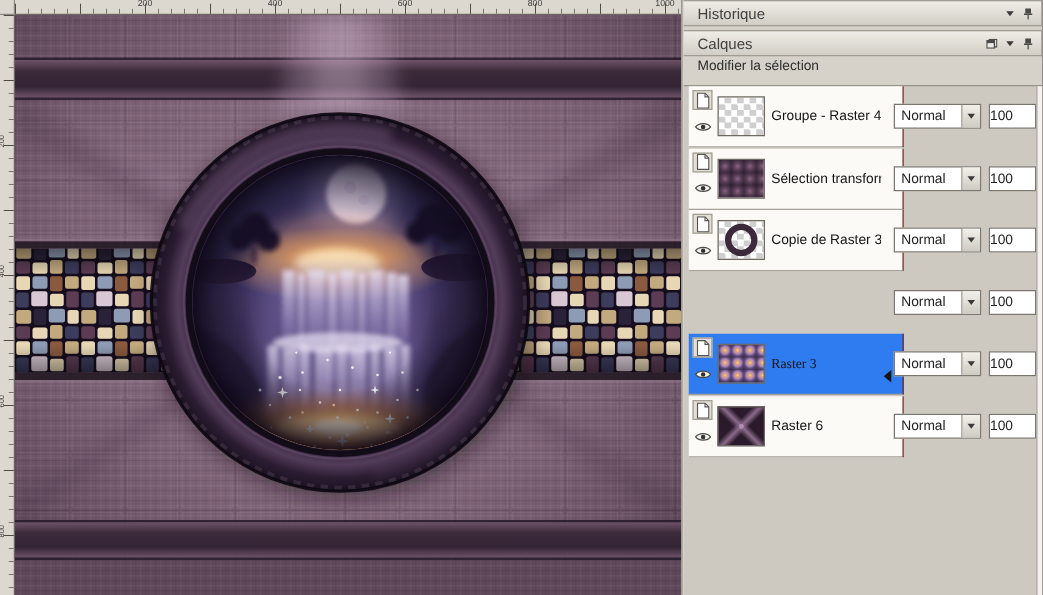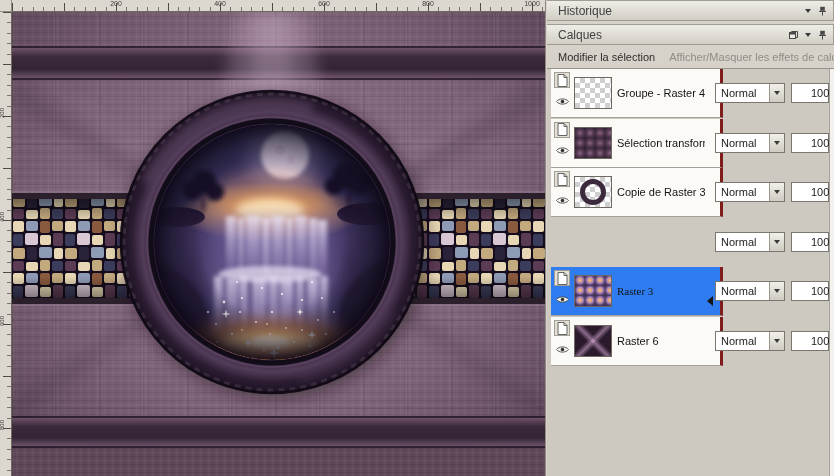--- a/index.html
+++ b/index.html
@@ -30,29 +30,29 @@
   
   .panel{position:absolute;left:545px;top:0;width:289px;height:476px;background:#d6d2c9;border-left:1px solid #8f8b83;}
   .bar{position:absolute;left:1px;right:0;height:21px;background:linear-gradient(#efede7,#d2cec5);
     border:1px solid #a09c93;border-left:none;display:flex;align-items:center;padding:0 6px 0 11px;}
   .bar .title{font-size:12px;color:#424242;}
   .bar .spacer{flex:1;}
   .history-bar{top:0;}
   .layers-bar{top:24px;}
   .bar-icons{display:flex;gap:7px;align-items:center;}
   .caret{width:0;height:0;border-left:3.5px solid transparent;border-right:3.5px solid transparent;border-top:4px solid #3a3a3a;display:inline-block;}
-  .tabsrow{position:absolute;top:47px;left:1px;right:0;height:19px;display:flex;align-items:center;gap:14px;
-    padding-left:11px;overflow:hidden;white-space:nowrap;}
+  .tabsrow{position:absolute;top:47px;left:1px;right:0;height:19px;display:flex;gap:14px;
+    padding-left:11px;overflow:hidden;white-space:nowrap;flex-direction:column;}
   .tab-primary{font-size:11px;color:#2d2d2d;}
   .tab-secondary{font-size:11px;color:#8f8d86;flex:none;}
 
   .layers-area{position:absolute;top:68px;left:1px;right:0;bottom:0;background:#cdc9c0;border-top:1px solid #97938a;}
   .layer-row{position:absolute;left:0;right:0;height:50px;}
   .name-area{position:absolute;left:4px;top:0;width:172px;height:49px;background:#fbfaf7;
-    border-bottom:1px solid #a5a199;border-right:3px solid #7f1d1d;}
+    border-bottom:1px solid #a5a199;border-right:1px solid #7f1d1d;}
   .name-area.selected{background:var(--sel);font-family:Liberation Serif, serif;}
   .icon-cell{position:absolute;left:3px;width:16px;height:16px;display:flex;align-items:center;justify-content:center;}
   .cell-page{top:3px;background:#e3dfd4;border:1px solid #a29e95;}
   .cell-eye{top:24px;}
   .thumb{position:absolute;left:23px;top:8px;width:38px;height:32px;border:1px solid #6e6a62;position:absolute;
     background-image:conic-gradient(#cfcfcf 25%,#ffffff 25% 50%,#cfcfcf 50% 75%,#ffffff 75%);
     background-size:10px 10px;overflow:hidden;}
   .thumb::after{content:"";position:absolute;}
   .thumb-selection{background-image:radial-gradient(circle at 50% 50%,#8a6484 0%,#563c54 45%,#2c1c2e 100%);}
   .thumb-ring::after{left:50%;top:50%;width:16px;height:16px;transform:translate(-50%,-50%);
@@ -65,21 +65,21 @@
       linear-gradient(45deg,rgba(0,0,0,0) 40%,#8a6a8a 50%,rgba(0,0,0,0) 60%),
       linear-gradient(-45deg,rgba(0,0,0,0) 40%,#8a6a8a 50%,rgba(0,0,0,0) 60%);
     background-size:100% 100%;}
   .layer-name{position:absolute;left:66px;top:18px;font-size:11px;color:#141414;max-width:88px;overflow:hidden;white-space:nowrap;}
   .blend-select{position:absolute;left:168px;top:14px;width:70px;height:20px;background:#fff;border:1px solid #7b776f;
     font-size:11px;color:#222;display:flex;align-items:center;}
   .blend-select .lbl{padding-left:5px;flex:1;}
   .dd-btn{width:15px;height:100%;background:linear-gradient(#f2f0ea,#cfcbc2);border-left:1px solid #9a968e;
     display:flex;align-items:center;justify-content:center;}
   .opacity-box{position:absolute;left:244px;top:14px;width:38px;height:20px;background:#fff;border:1px solid #7b776f;
-    font-size:11px;color:#222;display:flex;align-items:center;padding-left:19px;}
+    font-size:11px;color:#222;display:flex;align-items:center;padding-left:0;}
   .splitter-handle{position:absolute;left:160px;top:225px;width:8px;height:14px;display:flex;align-items:center;}
   .splitter-handle .tri{width:0;height:0;border-top:5px solid transparent;border-bottom:5px solid transparent;border-right:6px solid #151515;}
   .scroll-strip{position:absolute;right:0;top:0;bottom:0;width:5px;background:#f4f2ee;border-left:1px solid #a5a199;}
 </style>
 </head>
 <body>
 
 <div class="app">
 
   <div class="canvas-area">

